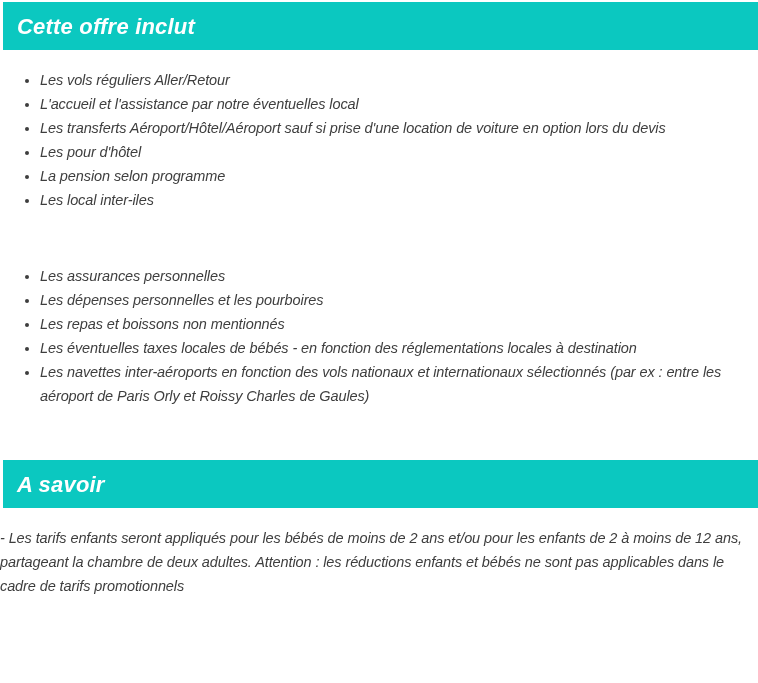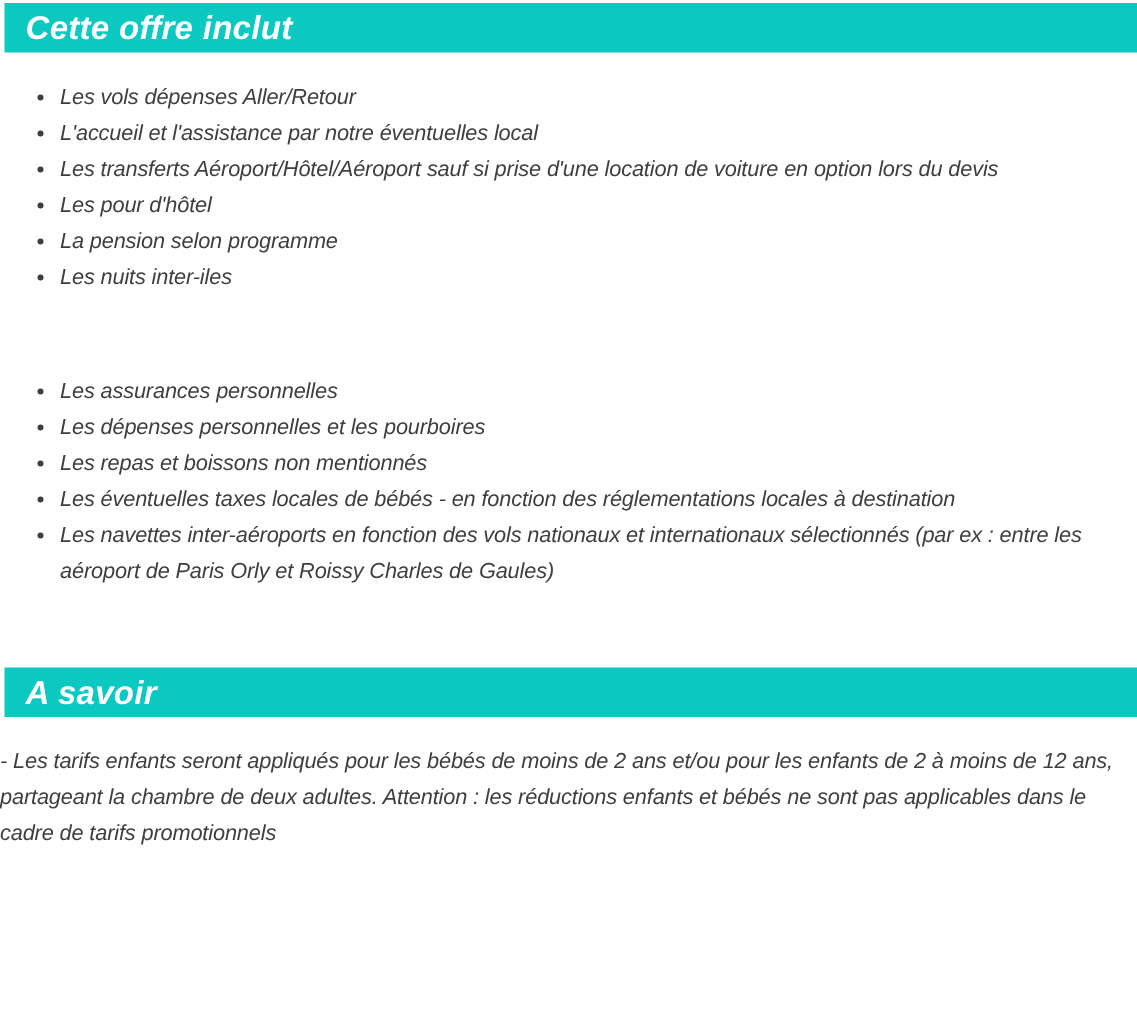--- a/index.html
+++ b/index.html
@@ -14,21 +14,21 @@
     font-family: "Liberation Sans", sans-serif;
     color: var(--text, #3e3e3e);
   }
   .page {
     width: 758px;
     height: 683px;
     background: var(--background, #ffffff);
   }
   .section-bar {
     box-sizing: border-box;
-    height: 33px;
+    height: 48px;
     margin-left: 3px;
     background: var(--accent, #0bc8c0);
     display: flex;
     align-items: center;
     padding-left: 14px;
   }
   .section-bar.first {
     margin-top: 2px;
   }
   .section-title {
@@ -68,26 +68,26 @@
 </head>
 <body>
 
 <div class="page">
 
   <section>
     <div class="section-bar first">
       <h2 class="section-title">Cette offre inclut</h2>
     </div>
     <ul class="offer-list">
-      <li>Les vols dépenses Aller/Retour</li>
+      <li>Les vols réguliers Aller/Retour</li>
       <li>L'accueil et l'assistance par notre éventuelles local</li>
       <li>Les transferts Aéroport/Hôtel/Aéroport sauf si prise d'une location de voiture en option lors du devis</li>
       <li>Les pour d'hôtel</li>
       <li>La pension selon programme</li>
-      <li>Les nuits inter-iles</li>
+      <li>Les local inter-iles</li>
     </ul>
   </section>
 
   <section>
     <ul class="offer-list">
       <li>Les assurances personnelles</li>
       <li>Les dépenses personnelles et les pourboires</li>
       <li>Les repas et boissons non mentionnés</li>
       <li>Les éventuelles taxes locales de bébés - en fonction des réglementations locales à destination</li>
       <li>Les navettes inter-aéroports en fonction des vols nationaux et internationaux sélectionnés (par ex : entre les aéroport de Paris Orly et Roissy Charles de Gaules)</li>

